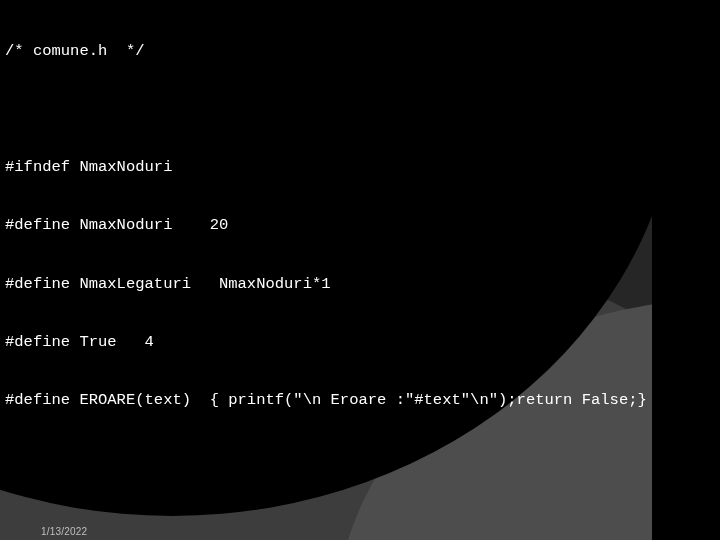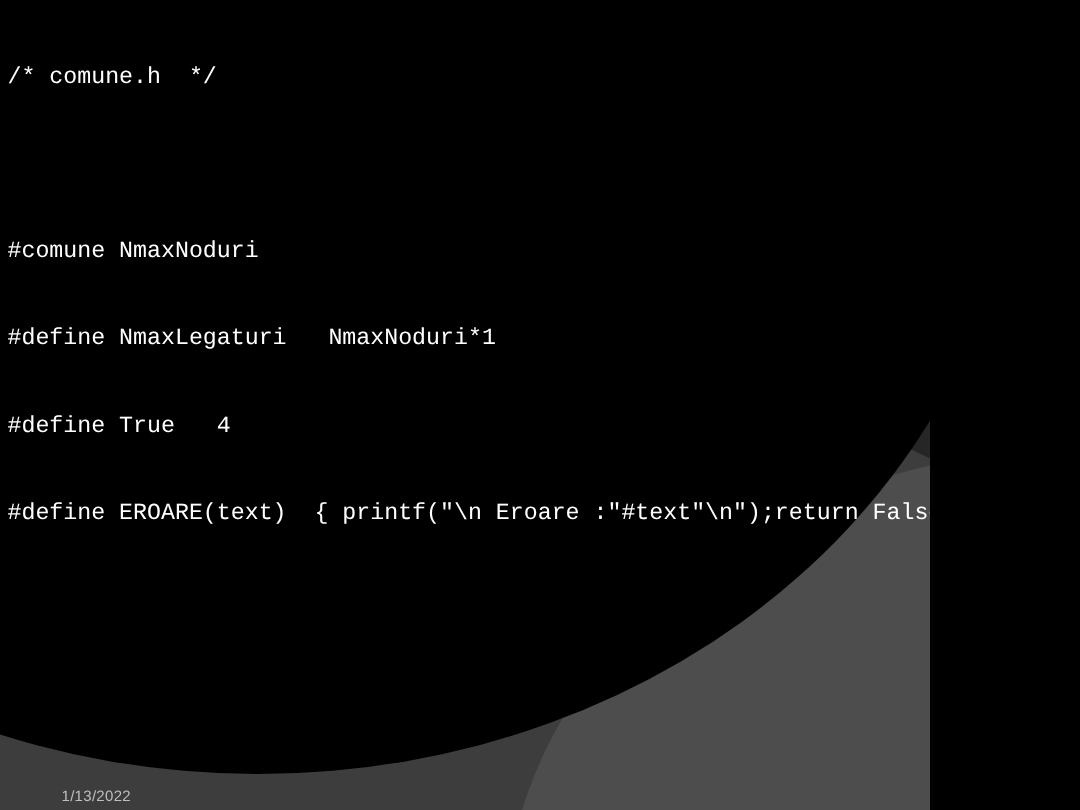--- a/index.html
+++ b/index.html
@@ -10,20 +10,21 @@
   body {
     font-family: "Liberation Mono", "DejaVu Sans Mono", monospace;
   }
 
   #slide {
     position: relative;
     width: 620px;
     height: 540px;
     overflow: hidden;
     background: #262626;
+    padding-left: 32px;
   }
 
   
   .bg-layer {
     position: absolute;
     pointer-events: none;
   }
 
   
   #bg-mid {
@@ -92,21 +93,22 @@
 
 <div id="slide">
 
   <div class="bg-layer" id="bg-mid"></div>
   <div class="bg-layer" id="bg-light"></div>
   <div class="bg-layer" id="bg-dark"></div>
 
   <div id="code-body">
     <div class="code-line">/* comune.h  */</div>
     <div class="code-line blank"></div>
-    <div class="code-line">#comune NmaxNoduri</div>
+    <div class="code-line">#ifndef NmaxNoduri</div>
+    <div class="code-line">#define NmaxNoduri    20</div>
     <div class="code-line">#define NmaxLegaturi   NmaxNoduri*1</div>
     <div class="code-line">#define True   4</div>
     <div class="code-line">#define EROARE(text)  { printf("\n Eroare :"#text"\n");return False;}</div>
     
     
     
     
 
     
     

